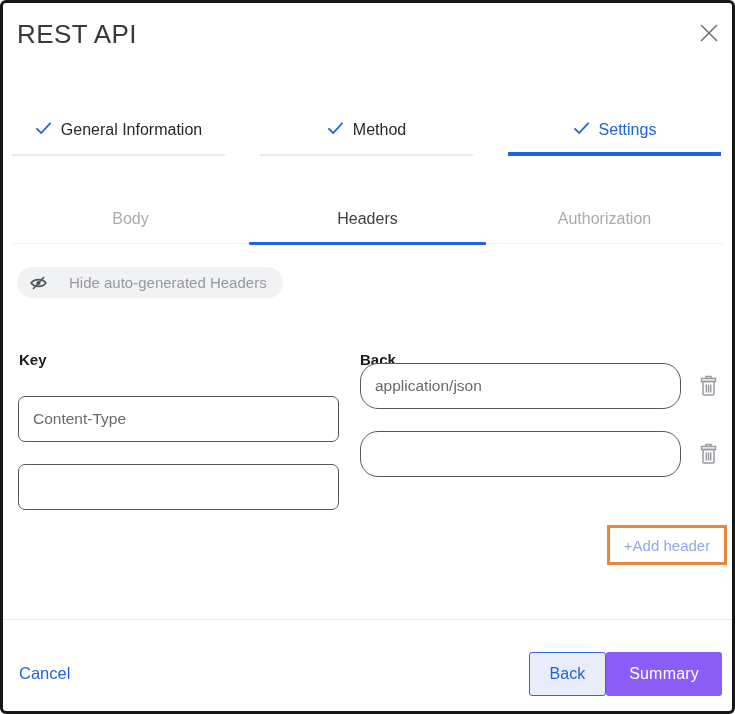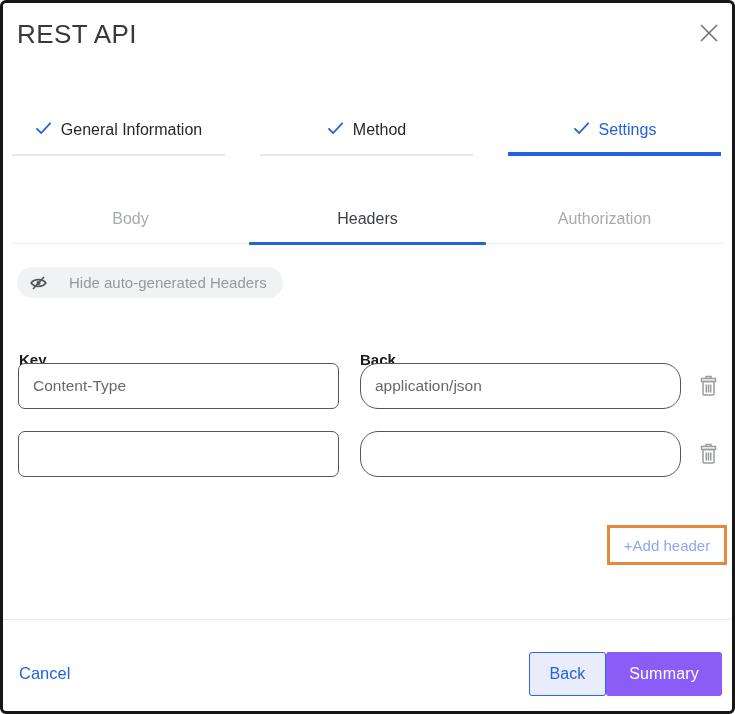--- a/index.html
+++ b/index.html
@@ -72,21 +72,21 @@
   .col-label.key { left:16px; }
   .col-label.value { left:357px; }
 
   .hdr-input {
     position:absolute; width:321px; height:46px;
     border:1.5px solid #54575b; border-radius:7px;
     padding:0 14px; font-size:15.5px; color:#68696d;
     font-family:"Liberation Sans", sans-serif; background:#fff; outline:none;
   }
   .r0 { top:360px; } .r1 { top:428px; }
-  .hdr-input.key { left:15px; }
+  .hdr-input.key { left:15px;margin-top:33px; }
   .hdr-input.value { left:357px;border-radius:18px; }
 
   .trash-btn {
     position:absolute; left:691px; width:28px; height:28px;
     display:flex; align-items:center; justify-content:center;
     background:none; border:none; cursor:pointer;
   }
   .trash-btn.t0 { top:369px; } .trash-btn.t1 { top:437px; }
 
   

